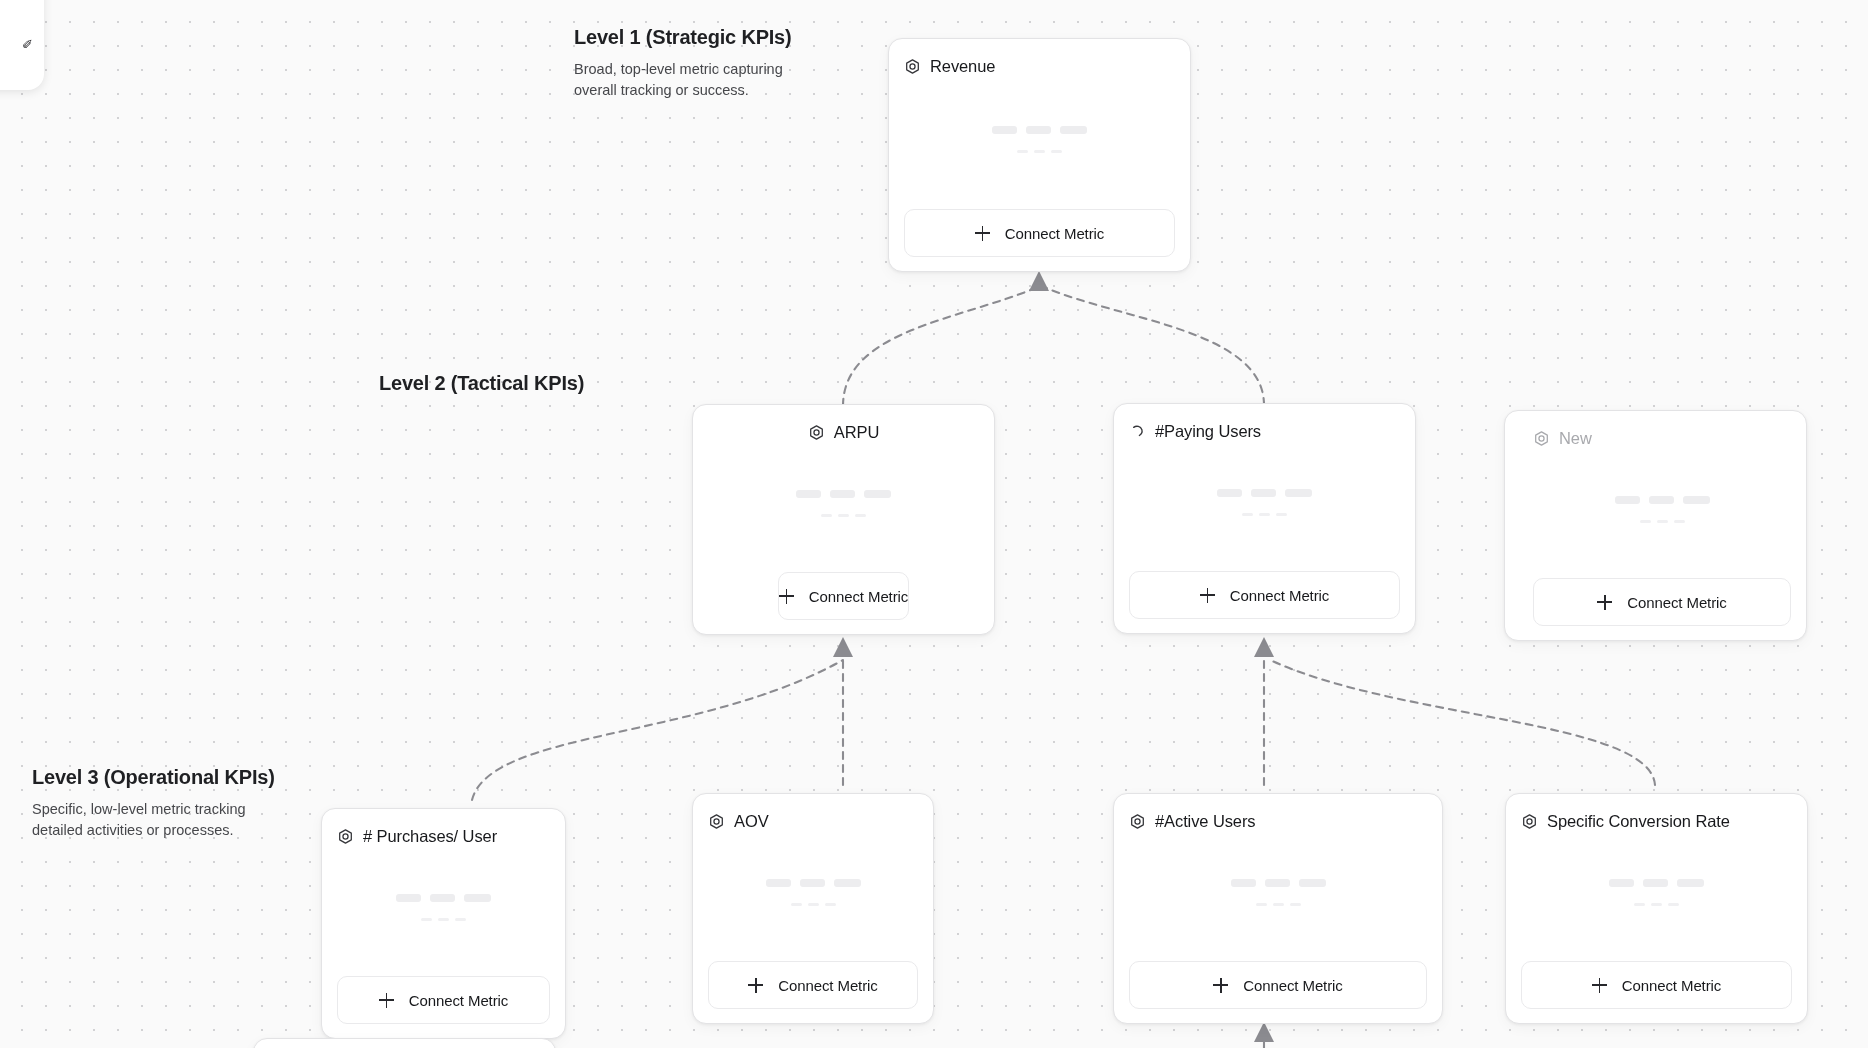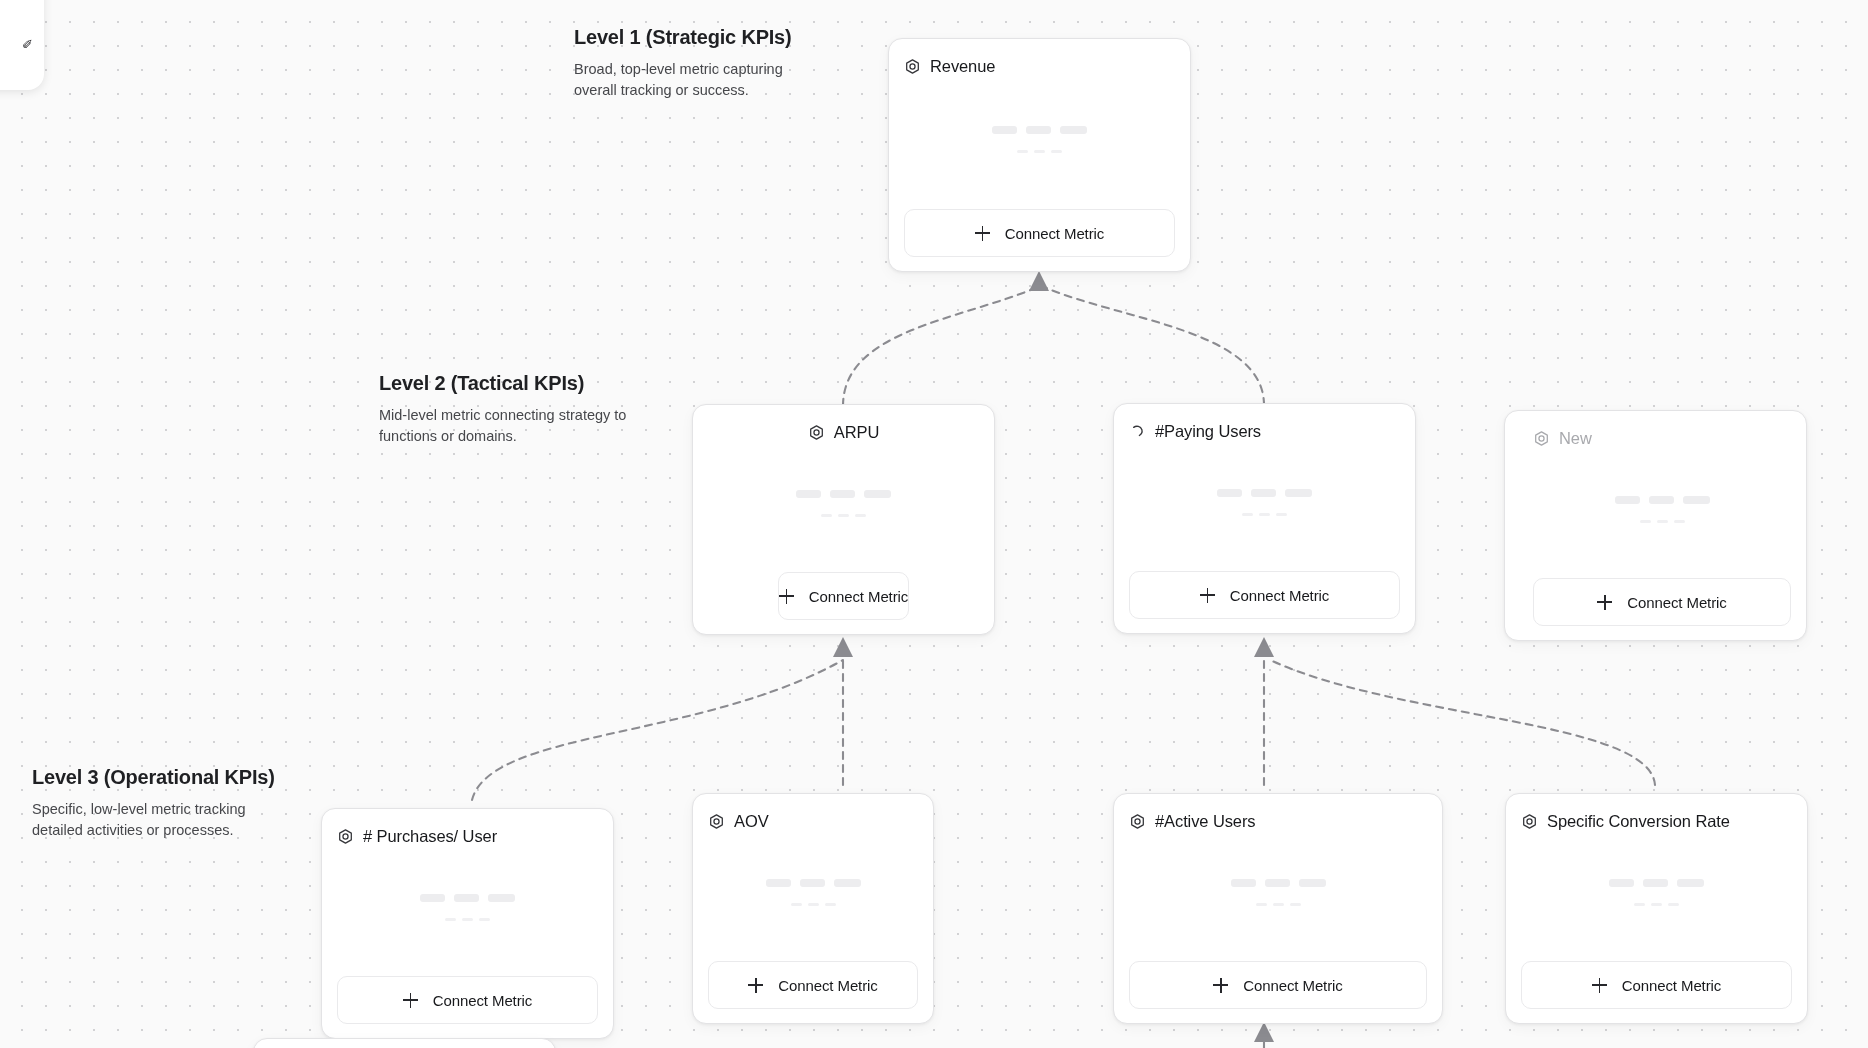--- a/index.html
+++ b/index.html
@@ -210,21 +210,20 @@
     <span class="glyph">✐</span>
   </div>
 
   <div class="level-label" style="left:574px; top:26px;">
     <div class="level-title">Level 1 (Strategic KPIs)</div>
     <div class="level-desc">Broad, top-level metric capturing overall tracking or success.</div>
   </div>
 
   <div class="level-label" style="left:379px; top:372px;">
     <div class="level-title">Level 2 (Tactical KPIs)</div>
-    <div class="level-desc">Mid-level metric connecting strategy to functions or domains.</div>
   </div>
 
   <div class="level-label" style="left:32px; top:766px;">
     <div class="level-title">Level 3 (Operational KPIs)</div>
     <div class="level-desc">Specific, low-level metric tracking detailed activities or processes.</div>
   </div>
 
   <div class="card" style="left:888px; top:38px; width:303px; height:234px;">
     <div class="card-head">
       <svg class="card-icon" viewBox="0 0 24 24" fill="none" stroke="currentColor" stroke-width="1.8">
@@ -321,21 +320,21 @@
         <span class="skel-bar w2"></span>
         <span class="skel-bar w3"></span>
       </div>
     </div>
     <div class="connect-btn">
       <span class="plus-icon"></span>
       <span class="connect-label">Connect Metric</span>
     </div>
   </div>
 
-  <div class="card" style="left:321px; top:808px; width:293px; height:231px;">
+  <div class="card" style="left:321px; top:808px; width:245px; height:231px;">
     <div class="card-head">
       <svg class="card-icon" viewBox="0 0 24 24" fill="none" stroke="currentColor" stroke-width="1.8">
         <path d="M12 2.6 20.2 7.3 20.2 16.7 12 21.4 3.8 16.7 3.8 7.3Z" stroke-linejoin="round"></path>
         <circle cx="12" cy="12" r="3.6"></circle>
       </svg>
       <span class="card-title"># Purchases/ User</span>
     </div>
     <div class="card-body">
       <div class="skel-row">
         <span class="skel-bar w1"></span>

